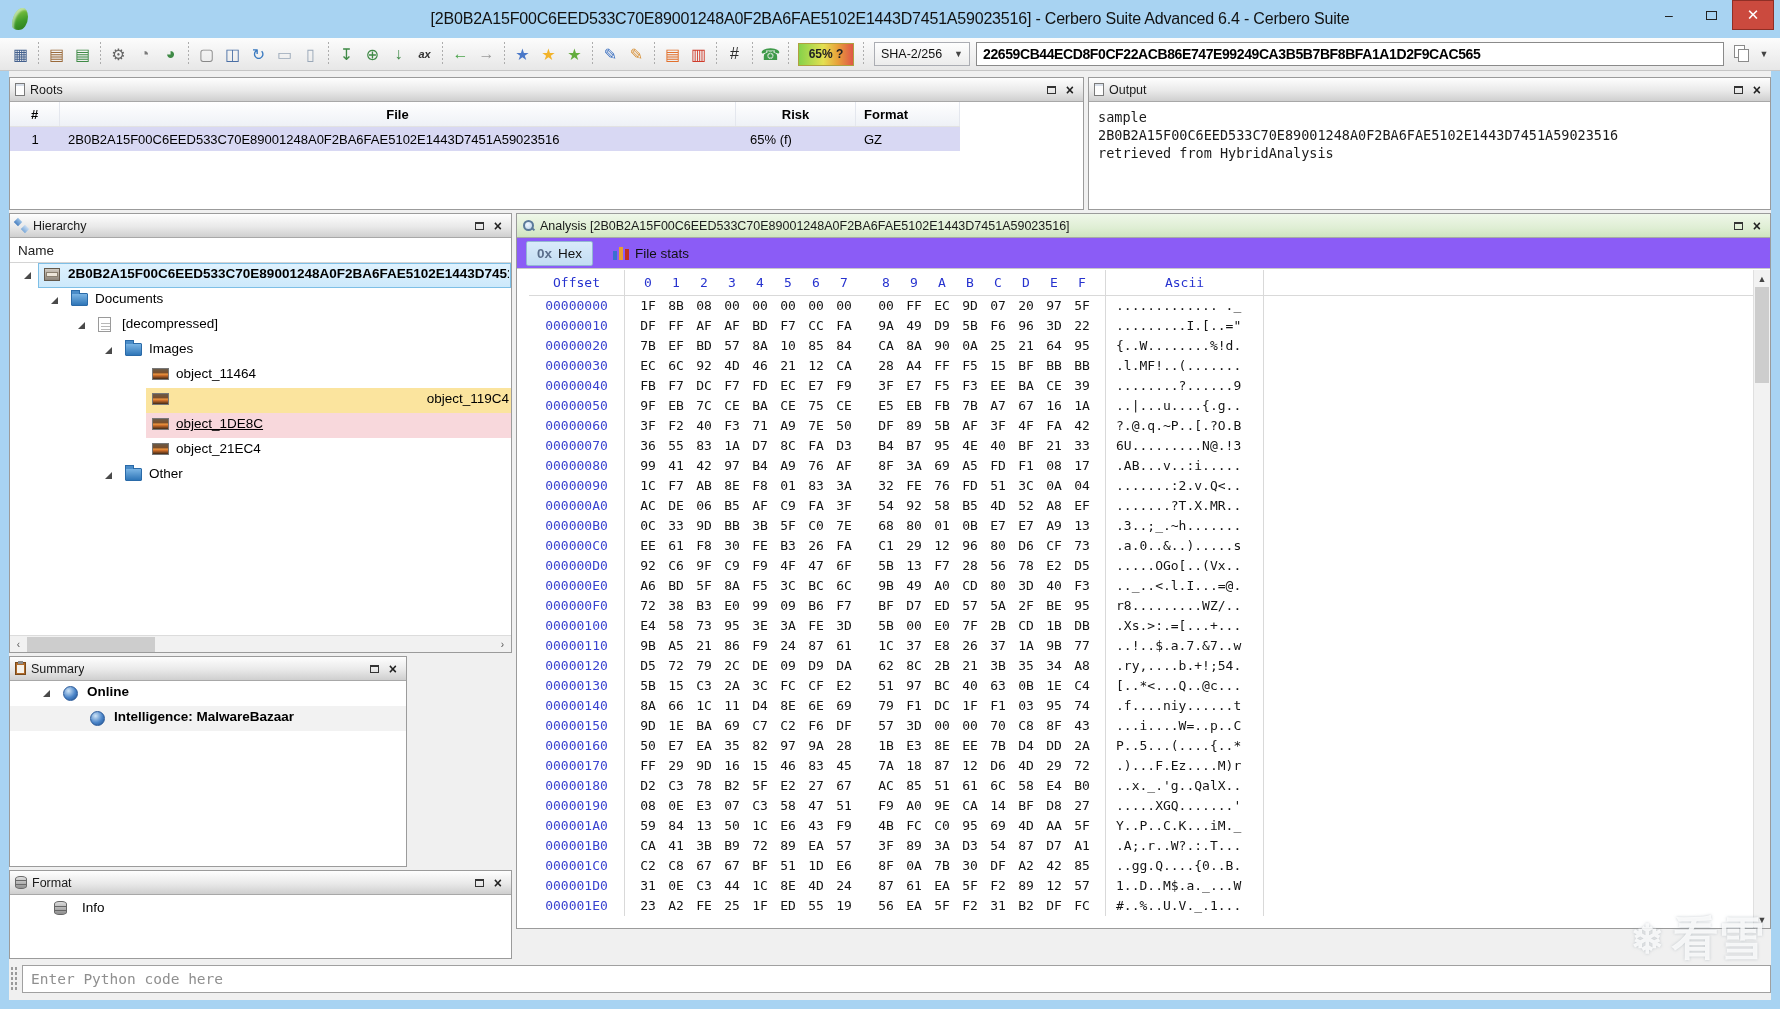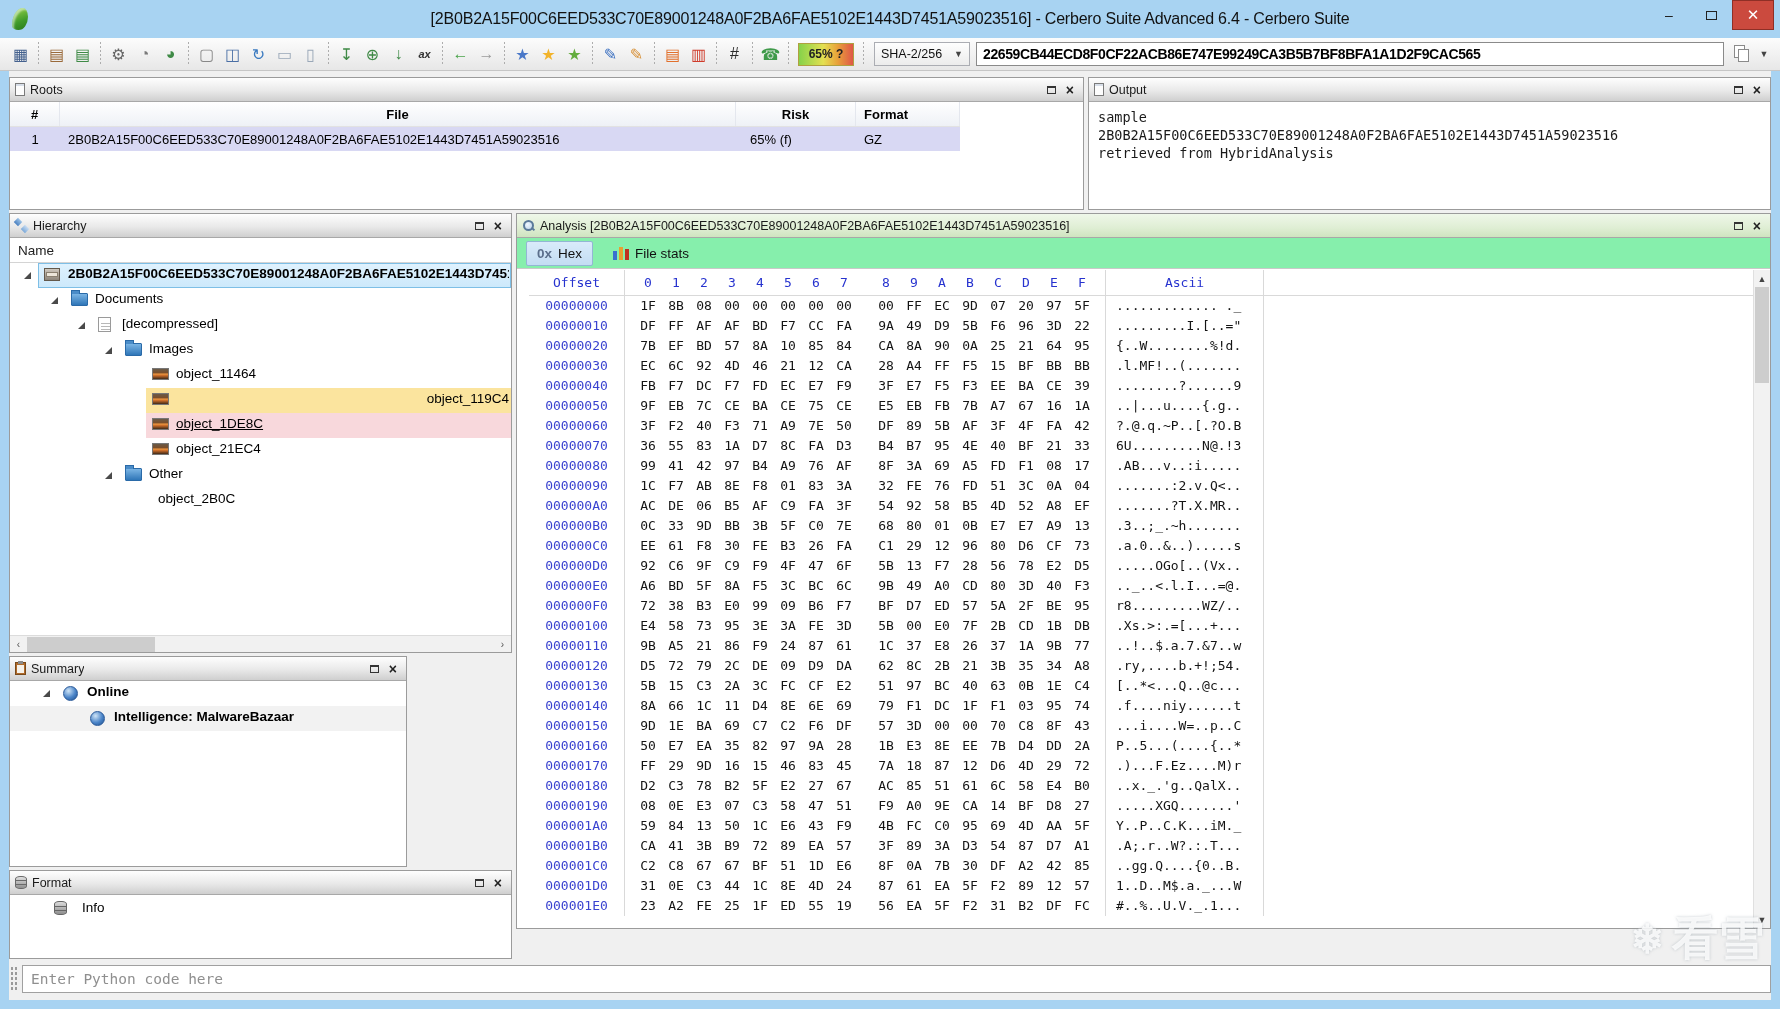--- a/index.html
+++ b/index.html
@@ -103,21 +103,21 @@
   .hscroll{position:absolute;left:0;right:0;bottom:0;height:17px;background:#f1f1f1;border-top:1px solid #dcdcdc;}
   .hs-btn{position:absolute;top:0;width:17px;height:16px;display:flex;align-items:center;justify-content:center;font-size:10px;color:#555;}
   .hs-thumb{position:absolute;left:17px;top:1px;width:128px;height:15px;background:#cdcdcd;}
 
   
   .vscroll{position:absolute;right:0;top:0;bottom:0;width:17px;background:#f2f2f2;border-left:1px solid #e0e0e0;}
   .vs-btn{position:absolute;left:0;width:16px;height:17px;display:flex;align-items:center;justify-content:center;font-size:9px;color:#444;}
   .vs-thumb{position:absolute;left:1px;top:17px;width:14px;height:96px;background:#cdcdcd;}
 
   
-  .tabrow{height:31px;background:#86efac;border-bottom:1px solid #c9c9c9;display:flex;align-items:center;padding-left:9px;gap:10px;}
+  .tabrow{height:31px;background:#8b5cf6;border-bottom:1px solid #c9c9c9;display:flex;align-items:center;padding-left:9px;gap:10px;}
   .tab{display:flex;align-items:center;gap:6px;padding:4px 10px;font-size:13.5px;color:#111;}
   .tab.active{background:linear-gradient(#d9ebfa,#c3ddf3);border:1px solid #93b6d4;border-radius:2px;}
   .tab .prefix{color:#5b6f8c;font-weight:bold;}
   .bars-icon{display:flex;align-items:flex-end;gap:2px;height:14px;}
   .bars-icon span{width:4px;display:block;}
   .bars-icon .b1{height:9px;background:#3a6fd0;}
   .bars-icon .b2{height:13px;background:#e8a030;}
   .bars-icon .b3{height:11px;background:#c03020;}
 
   
@@ -323,25 +323,20 @@
               <span class="tlabel" style="position: absolute; left: 166px; right: 2px; top: 3px;">object_21EC4</span>
             </div>
           </div>
           <div class="trow">
             <div class="tcontent">
               <span class="expander" style="left: 95px;"></span>
               <span class="i-folder" style="position: absolute; left: 115px; top: 5px;"></span>
               <span class="tlabel" style="position: absolute; left: 139px; right: 2px; top: 3px;">Other</span>
             </div>
           </div>
-          <div class="trow">
-            <div class="tcontent">
-              <span class="tlabel" style="position: absolute; left: 148px; right: 2px; top: 3px;">object_2B0C</span>
-            </div>
-          </div>
         </div>
       <div class="hscroll">
         <span class="hs-btn" style="left:0;">‹</span>
         <span class="hs-thumb"></span>
         <span class="hs-btn" style="right:0;">›</span>
       </div>
     </div>
 
     <div class="panel" style="left:0;top:585px;width:398px;height:211px;">
       <div class="phead">

